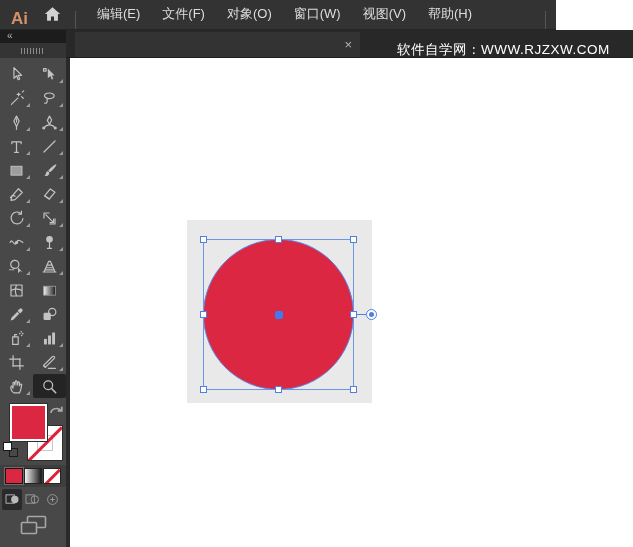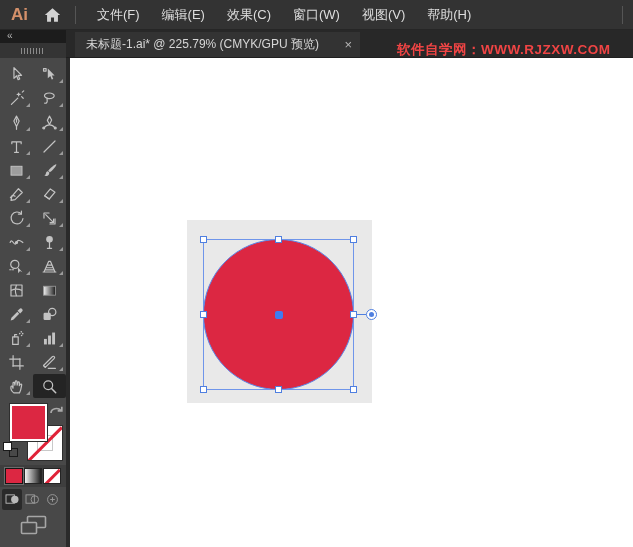--- a/index.html
+++ b/index.html
@@ -5,22 +5,22 @@
   * { margin:0; padding:0; box-sizing:border-box; }
   html,body { background:#2a2a2a; }
   body { font-family:"Liberation Sans","DejaVu Sans",sans-serif; }
   #app {
     position:relative; width:633px; height:547px; overflow:hidden;
     background:#fff; user-select:none;
   }
 
   
   .menubar {
-    position:absolute; left:0; top:0; width:633px; height:30px;
-    background:#333333; display:flex; align-items:center;
+    position:absolute; left:0; top:0; width:556px; height:30px;
+    background:#333333; display:flex; align-items:flex-end;
     border-bottom:1px solid #262626;
   }
   .logo { font-weight:bold; font-size:17px; color:#d4906a; padding:0 9px 0 11px; letter-spacing:0; }
   .home { width:30px; height:30px; display:flex; align-items:center; justify-content:center; }
   .vdiv { width:1px; height:18px; background:#555; margin:0 10px 0 8px; }
   .menuitem {
     color:#dedede; font-size:13px; padding:0 11px; height:30px;
     display:flex; align-items:center; cursor:default; white-space:nowrap;
   }
   .menubar-spacer { flex:1; }
@@ -42,21 +42,21 @@
   }
   .tab {
     position:absolute; left:75px; top:2px; bottom:0; width:285px;
     background:#333333; display:flex; align-items:center;
     padding:0 8px 0 11px; gap:10px;
   }
   .tab-title { color:#d6d6d6; font-size:12px; white-space:nowrap; overflow:hidden; }
   .tab-close { color:#b5b5b5; font-size:13px; line-height:1; margin-left:auto; cursor:default; }
   .watermark {
     position:absolute; left:397px; top:6px; height:28px; display:flex; align-items:center;
-    color:#ef4444; font-size:13.5px; font-weight:bold; letter-spacing:0.5px; white-space:nowrap;
+    color:#ffffff; font-size:13.5px; font-weight:normal; letter-spacing:0.5px; white-space:nowrap;
   }
 
   
   .toolbar {
     position:absolute; left:0; top:58px; bottom:0; width:70px;
     background:#484848; border-right:4px solid #2a2a2a;
   }
   .tools { display:grid; grid-template-columns:33px 33px; margin-top:4px; }
   .tbtn { position:relative; width:33px; height:24px; display:flex; align-items:center; justify-content:center; }
   .tbtn svg { display:block; }
@@ -130,40 +130,39 @@
 <div id="app">
 
   <div class="menubar">
     <span class="logo">Ai</span>
     <span class="home">
       <svg width="17" height="16" viewBox="0 0 20 18">
           <path d="M10 1L1 9h2.6v8h4.6v-5h3.6v5h4.6V9H19z" fill="#d2d2d2"></path>
         </svg>
     </span>
     <span class="vdiv"></span>
+    <span class="menuitem">编辑(E)</span>
     <span class="menuitem">文件(F)</span>
-    <span class="menuitem">编辑(E)</span>
-    <span class="menuitem">效果(C)</span>
+    <span class="menuitem">对象(O)</span>
     <span class="menuitem">窗口(W)</span>
     <span class="menuitem">视图(V)</span>
     <span class="menuitem">帮助(H)</span>
     <span class="menubar-spacer"></span>
     <span class="vdiv"></span>
 
   </div>
 
   <div class="tabbar">
     <div class="toolhead">
       <div class="collapse-strip"><span>«</span></div>
       <div class="grip-strip">
           <span class="grip"></span>
         </div>
     </div>
     <div class="tab">
-      <span class="tab-title">未标题-1.ai* @ 225.79% (CMYK/GPU 预览)</span>
       <span class="tab-close">×</span>
     </div>
     <div class="watermark">软件自学网：WWW.RJZXW.COM</div>
   </div>
 
   <div class="toolbar">
     <div class="tools">
       <div class="tbtn">
           <svg class="ico" width="17" height="17" viewBox="0 0 20 20">
             <path d="M7 2v12.5l3.2-3 1.7 4.6 1.9-.8-1.7-4.3H16z"></path>

